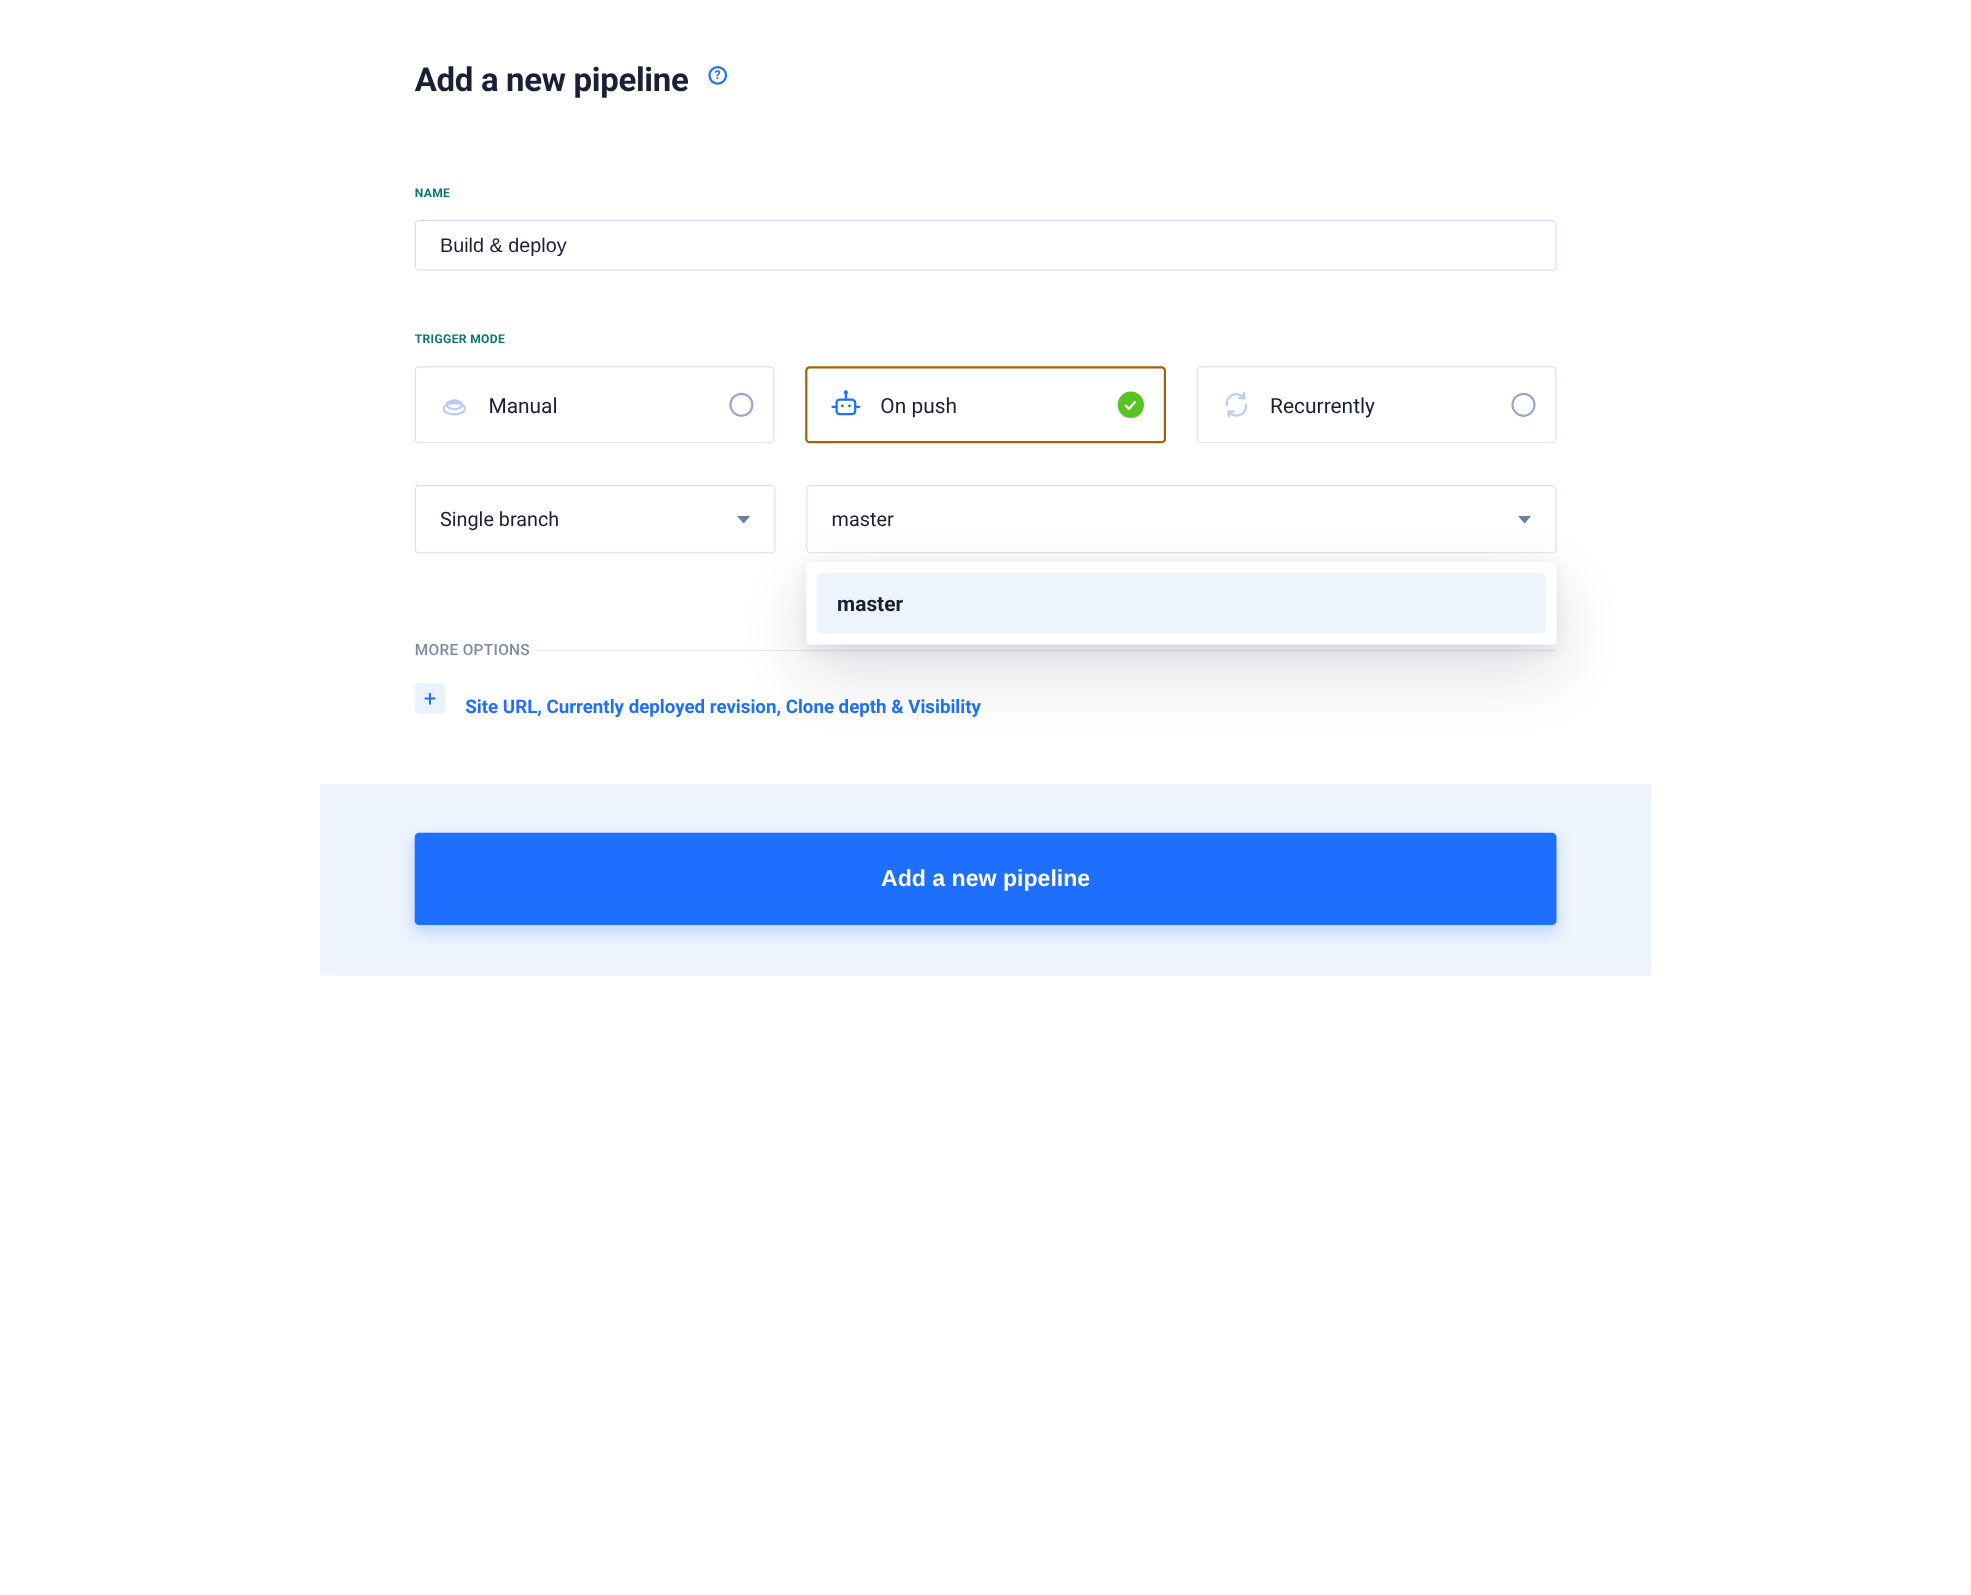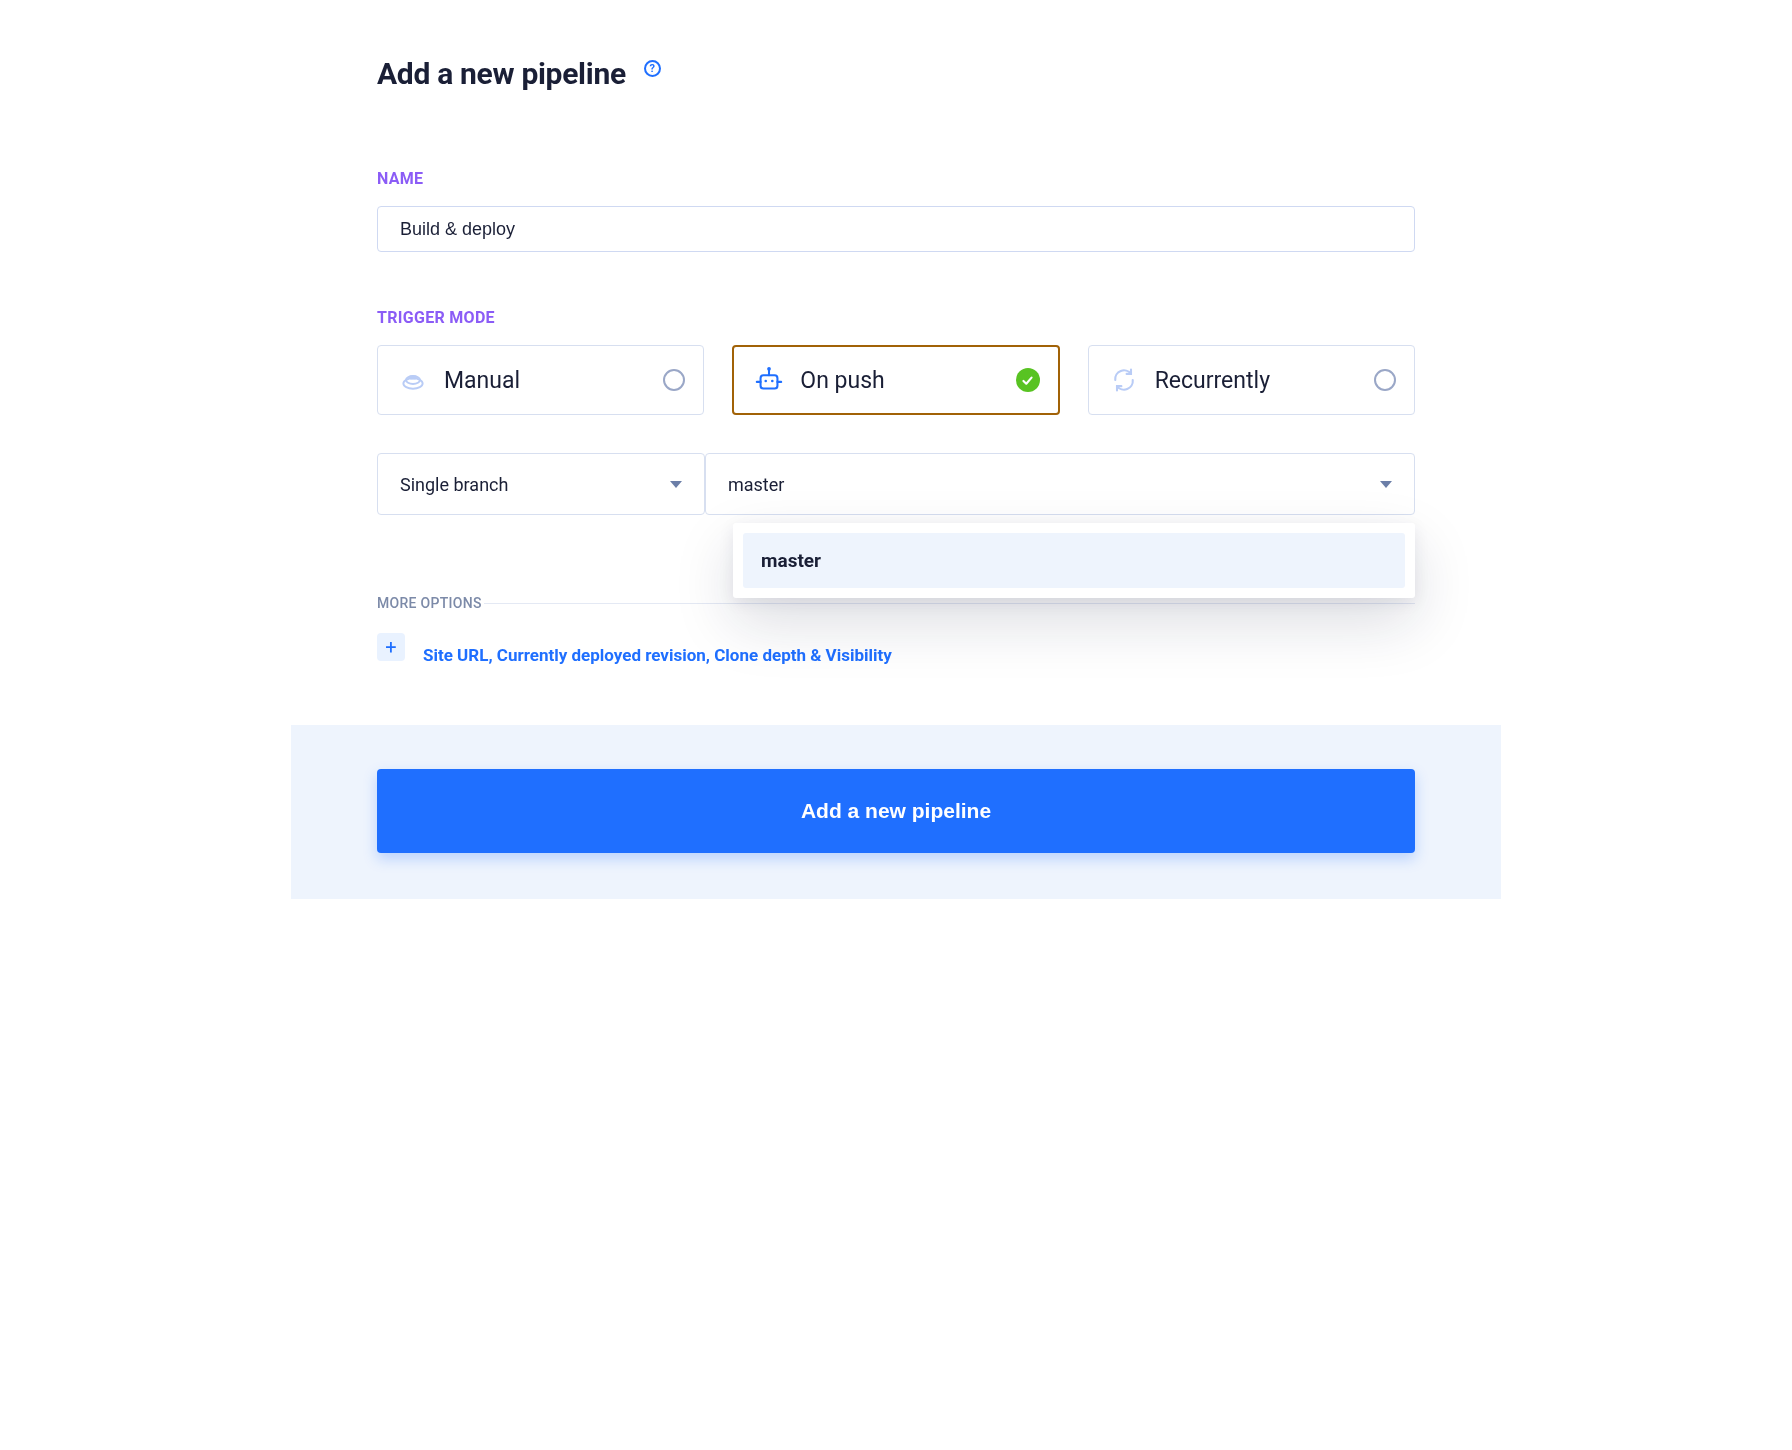--- a/index.html
+++ b/index.html
@@ -36,24 +36,24 @@
     color: #1f6fff;
     font-size: 11px;
     font-weight: 700;
     display: inline-flex;
     align-items: center;
     justify-content: center;
     line-height: 1;
     margin-top: 4px;
   }
   .section-label {
-    font-size: 16px;
+    font-size: 11px;
     font-weight: 700;
     letter-spacing: 0.3px;
-    color: #8b5cf6;
+    color: #0f766e;
     margin-bottom: 18px;
   }
   .text-input {
     width: 100%;
     height: 46px;
     border: 1px solid #cfd9f2;
     border-radius: 4px;
     padding: 0 22px;
     font-size: 18px;
     color: #1a1f36;
@@ -75,21 +75,21 @@
     align-items: center;
     padding: 0 18px 0 20px;
     gap: 16px;
     cursor: pointer;
   }
   .trigger-card.selected {
     border: 2px solid #a16207;
   }
   .trigger-label {
     flex: 1;
-    font-size: 23px;
+    font-size: 19px;
     color: #1a1f36;
     font-weight: 400;
   }
   .radio-indicator {
     width: 22px; height: 22px;
     border: 2px solid #9aa7c7;
     border-radius: 50%;
     flex: 0 0 auto;
   }
   .check-badge {
@@ -97,20 +97,21 @@
     border-radius: 50%;
     background: #58c322;
     display: flex; align-items: center; justify-content: center;
     flex: 0 0 auto;
   }
   .check-badge svg { width: 13px; height: 13px; }
   .icon-slot { width: 30px; height: 30px; display:flex; align-items:center; justify-content:center; flex:0 0 auto; }
   .branch-row {
     display: grid;
     grid-template-columns: 328px 1fr;
+    gap: 28px;
     margin-bottom: 80px;
     position: relative;
   }
   .select {
     height: 62px;
     border: 1px solid #d7dff0;
     border-radius: 4px;
     background: #fff;
     display: flex;
     align-items: center;

